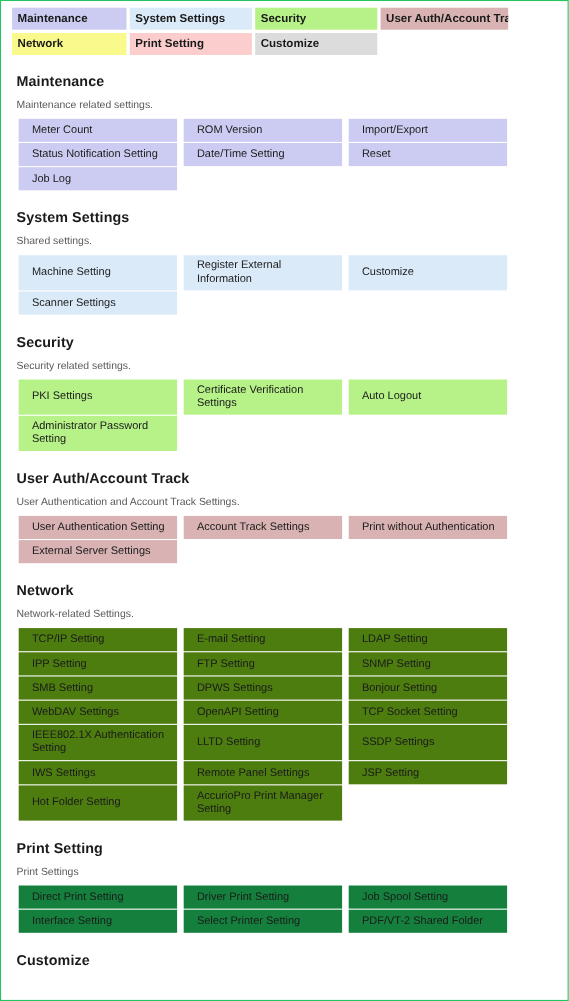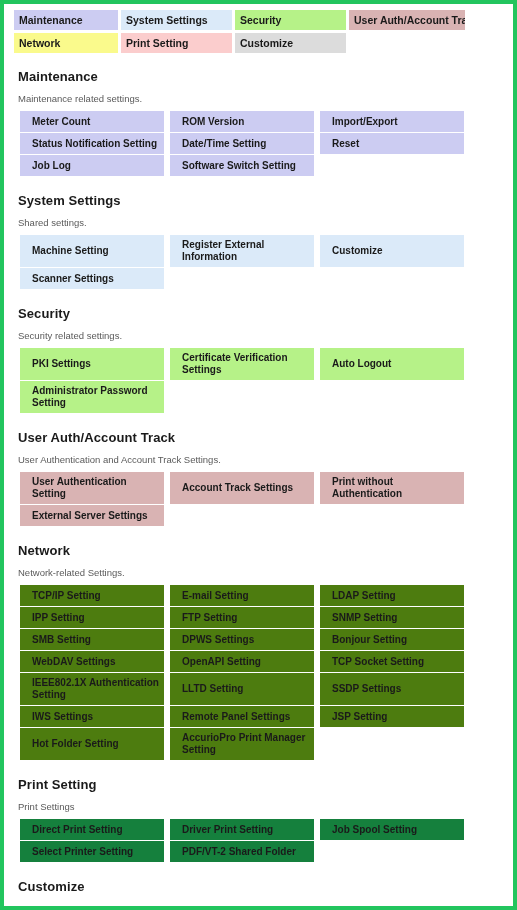--- a/index.html
+++ b/index.html
@@ -11,21 +11,21 @@
     width: 517px;
     height: 910px;
     font-family: "Liberation Sans", sans-serif;
     overflow: hidden;
   }
   #page-frame {
     position: absolute;
     left: 0; top: 0;
     width: 517px;
     height: 910px;
-    border: 4px solid #22c55e;
+    border: 1px solid #22c55e;
     background: #ffffff;
     overflow: hidden;
   }
   #page-inner {
     position: relative;
     width: 507px;
     height: 900px;
     background: #ffffff;
     padding: 0;
   }
@@ -84,21 +84,21 @@
     flex-wrap: wrap;
     width: 450px;
     margin-left: 6px;
   }
   .tile {
     width: 144px;
     min-height: 21px;
     margin-right: 6px;
     margin-bottom: 1px;
     font-size: 10px;
-    font-weight: bold;
+    font-weight: normal;
     color: #1a1a1a;
     padding: 4px 4px 4px 12px;
     display: flex;
     align-items: center;
     line-height: 12px;
   }
   .tile.empty {
     background: transparent !important;
   }
   .tile.tall {
@@ -138,21 +138,20 @@
     <div class="section-title">Maintenance</div>
     <div class="section-desc">Maintenance related settings.</div>
     <div class="tile-grid tiles-maintenance">
       <div class="tile">Meter Count</div>
       <div class="tile">ROM Version</div>
       <div class="tile">Import/Export</div>
       <div class="tile">Status Notification Setting</div>
       <div class="tile">Date/Time Setting</div>
       <div class="tile">Reset</div>
       <div class="tile">Job Log</div>
-      <div class="tile">Software Switch Setting</div>
       <div class="tile empty"></div>
     </div>
   </div>
 
   <div class="section">
     <div class="section-title">System Settings</div>
     <div class="section-desc">Shared settings.</div>
     <div class="tile-grid tiles-system">
       <div class="tile">Machine Setting</div>
       <div class="tile">Register External Information</div>
@@ -216,20 +215,21 @@
     </div>
   </div>
 
   <div class="section">
     <div class="section-title">Print Setting</div>
     <div class="section-desc">Print Settings</div>
     <div class="tile-grid tiles-print">
       <div class="tile">Direct Print Setting</div>
       <div class="tile">Driver Print Setting</div>
       <div class="tile">Job Spool Setting</div>
+      <div class="tile">Interface Setting</div>
       <div class="tile">Select Printer Setting</div>
       <div class="tile">PDF/VT-2 Shared Folder</div>
     </div>
   </div>
 
   <div class="section">
     <div class="section-title">Customize</div>
 
   </div>
 

